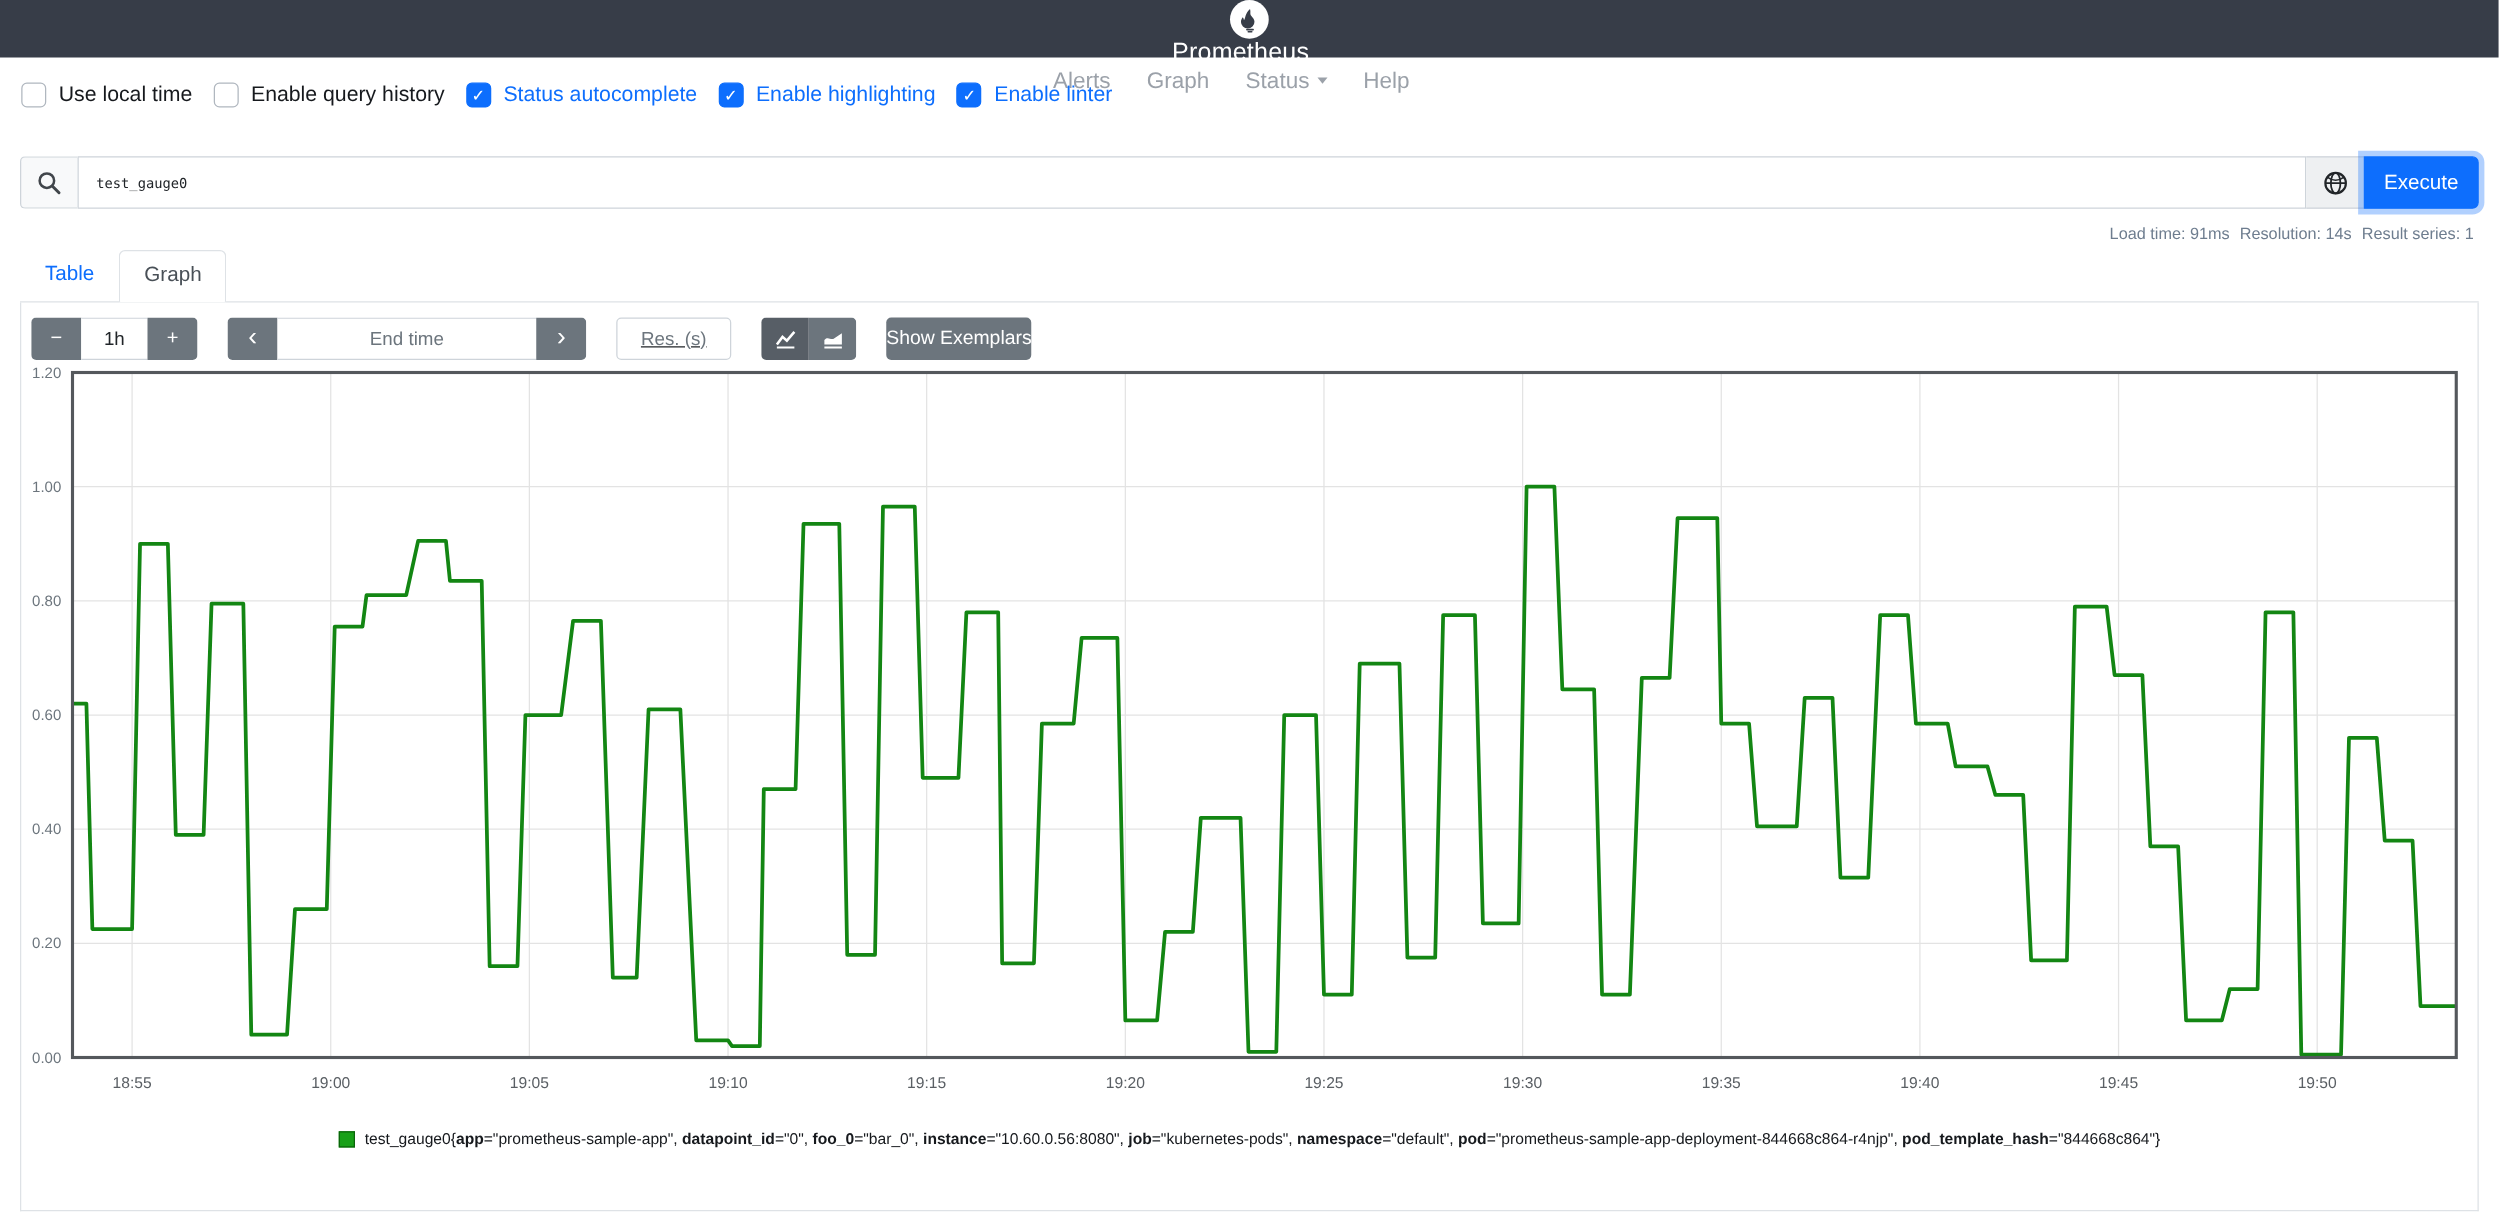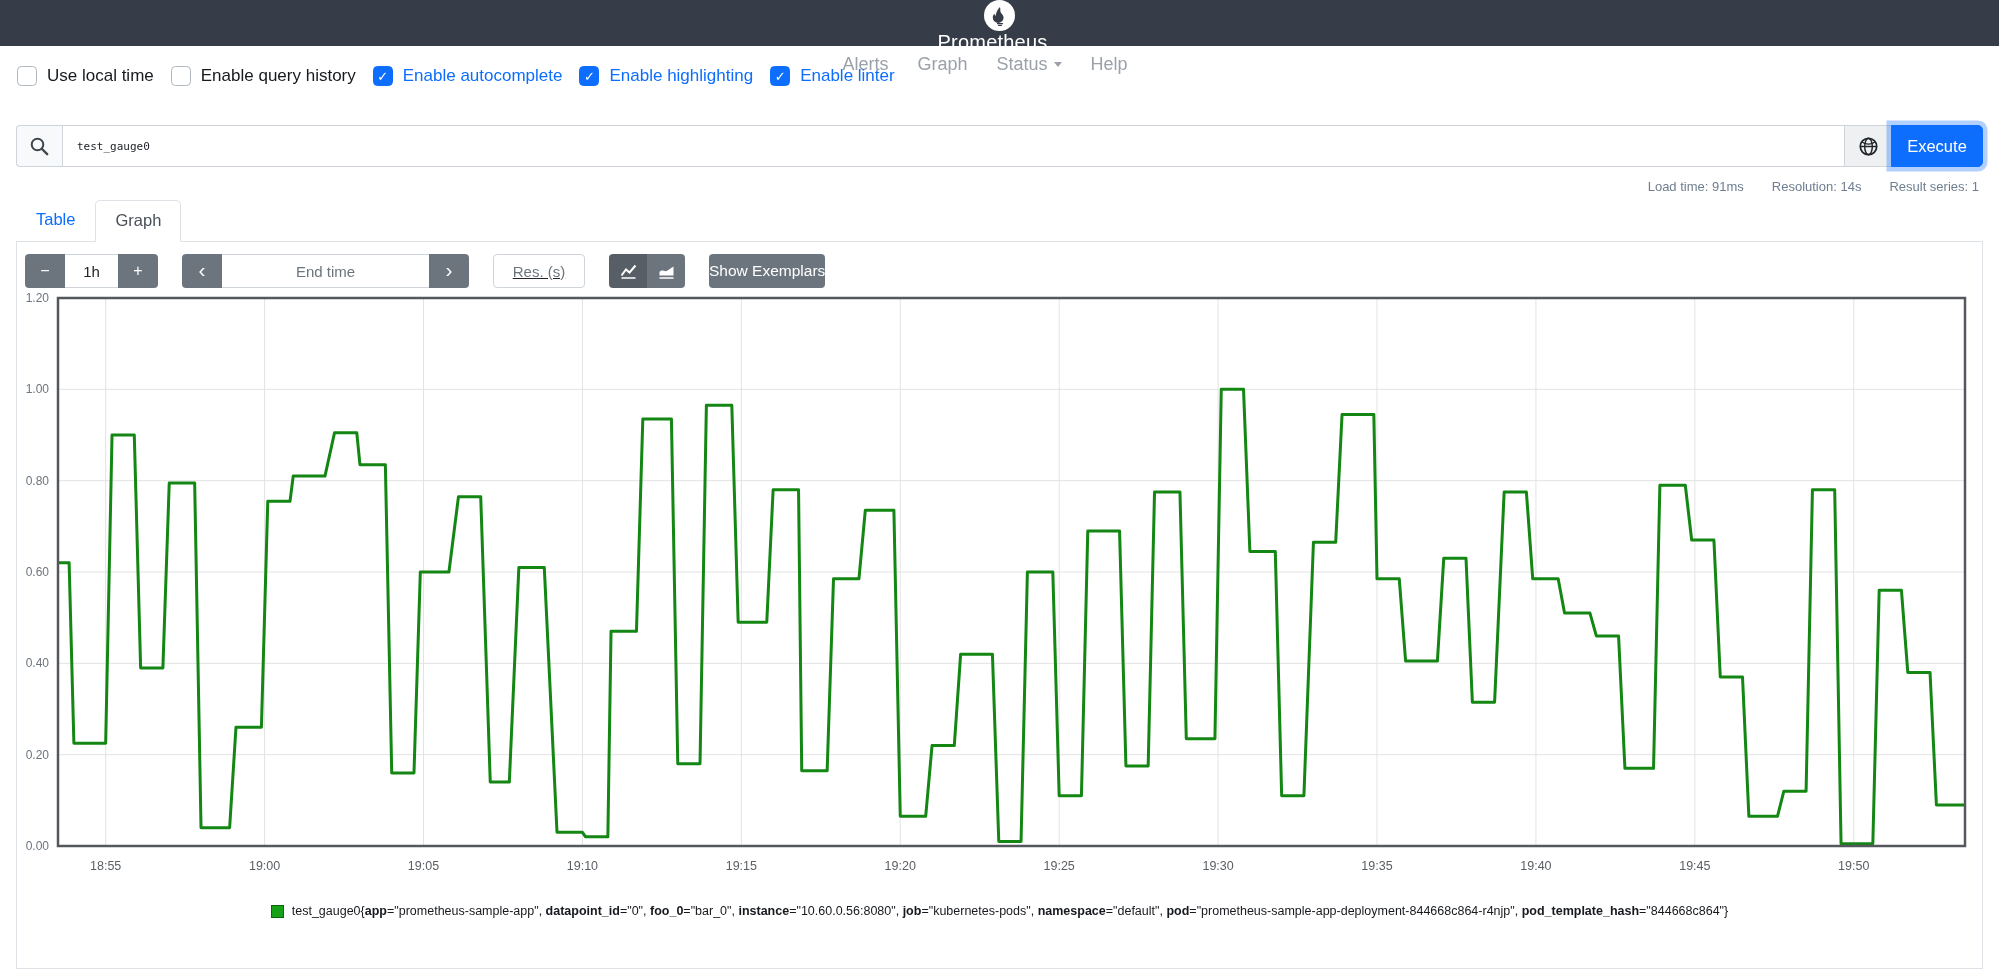--- a/index.html
+++ b/index.html
@@ -26,21 +26,21 @@
 
   
   .query-row { display:flex; margin:36px 16px 0; height:42px; }
   .addon { width:46px; border:1px solid #ced4da; background:#f8f9fa; display:flex; align-items:center; justify-content:center; }
   .addon-search { border-radius:4px 0 0 4px; border-right:none; }
   .query-input { flex:1; border:1px solid #ced4da; font-family:"DejaVu Sans Mono","Liberation Mono",monospace; font-size:11px; color:#212529; padding:18px 14px; outline:none; }
   .addon-globe { border-left:none; border-right:none; background:#eef0f2; cursor:pointer; }
   .execute-btn { width:92px; background:#0d6efd; color:#fff; border:1px solid #0d6efd; font-size:16.5px; font-family:inherit; border-radius:0 5px 5px 0; cursor:pointer; box-shadow:0 0 0 4.5px rgba(13,110,253,.32); position:relative; z-index:2; }
 
   
-  .stats-row { display:flex; justify-content:flex-end; gap:28px; margin:12px 20px 0; color:#6e7d8f; font-size:13px; height:16px; }
+  .stats-row { display:flex; justify-content:flex-end; gap:8px; margin:12px 20px 0; color:#6e7d8f; font-size:13px; height:16px; }
   .tabs { display:flex; margin:4px 16px 0; border-bottom:1px solid #dee2e6; position:relative; z-index:1;align-items:center; }
   .tab { padding:10px 19px 11px; font-size:16.5px; color:#0d6efd; cursor:pointer; border:1px solid transparent; border-radius:5px 5px 0 0; }
   .tab.active { color:#495057; background:#fff; border-color:#dee2e6 #dee2e6 #fff; margin-bottom:-1px; }
 
   
   .panel { margin:0 16px; border:1px solid #dee2e6; border-top:none; height:727px; background:#fff; }
   .controls { display:flex; align-items:center; gap:24px; padding:12px 0 0 8px; height:46px; }
   .grp { display:flex; border-radius:4px; overflow:hidden; }
   .btn-gray { background:#6c757d; color:#fff; border:none; height:34px; font-size:16px; cursor:pointer; font-family:inherit; display:flex; align-items:center; justify-content:center; }
   .btn-sq { width:40px; }
@@ -89,21 +89,21 @@
     <label class="opt">
       <span class="cb"></span>
       <span class="opt-label">Use local time</span>
     </label>
     <label class="opt">
       <span class="cb"></span>
       <span class="opt-label">Enable query history</span>
     </label>
     <label class="opt checked">
       <span class="cb checked">✓</span>
-      <span class="opt-label">Enable autocomplete</span>
+      <span class="opt-label">Status autocomplete</span>
     </label>
     <label class="opt checked">
       <span class="cb checked">✓</span>
       <span class="opt-label">Enable highlighting</span>
     </label>
     <label class="opt checked">
       <span class="cb checked">✓</span>
       <span class="opt-label">Enable linter</span>
     </label>
   </div>

